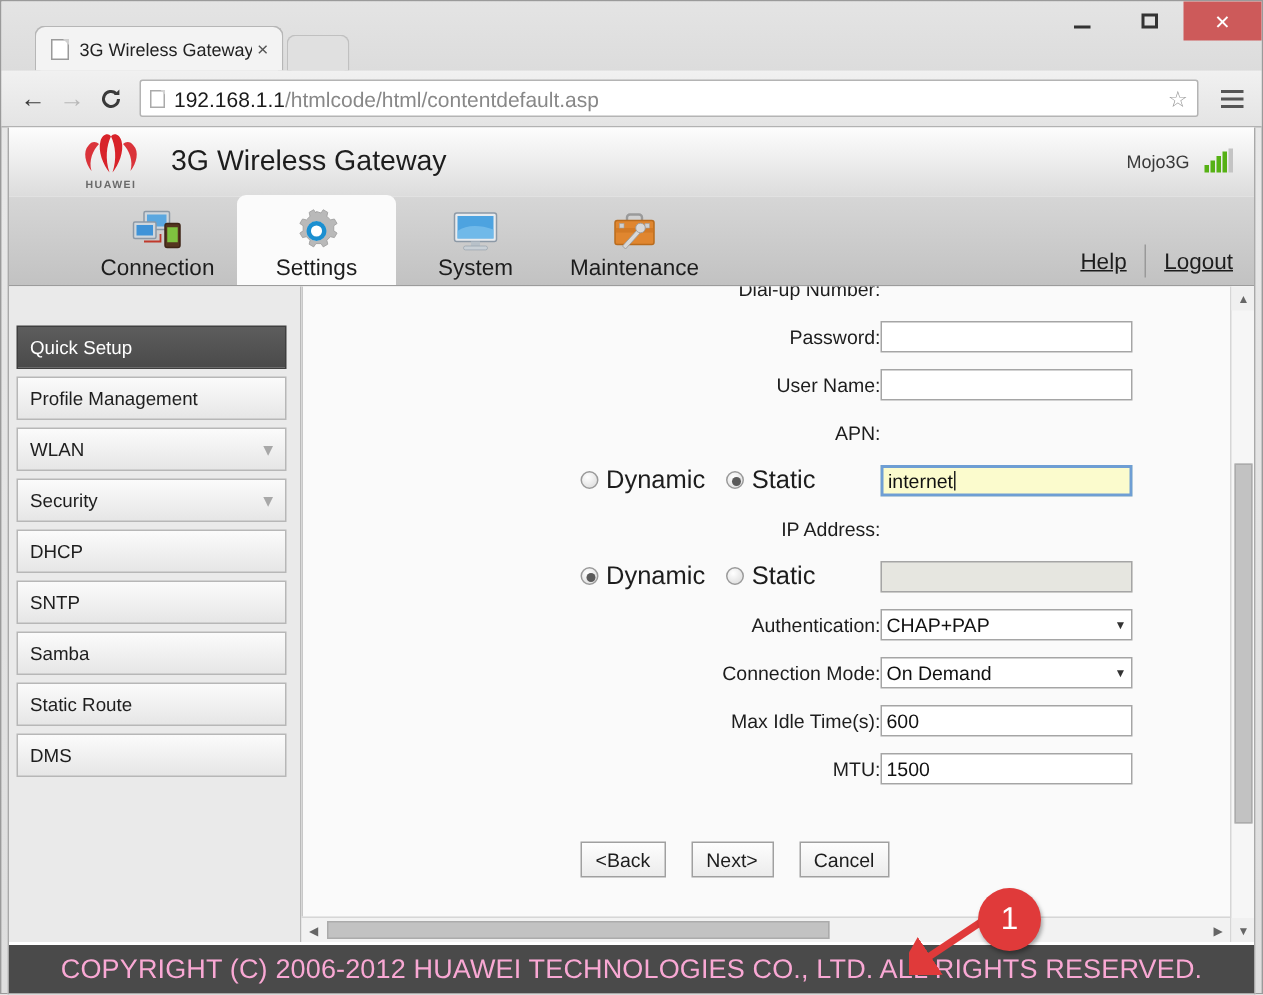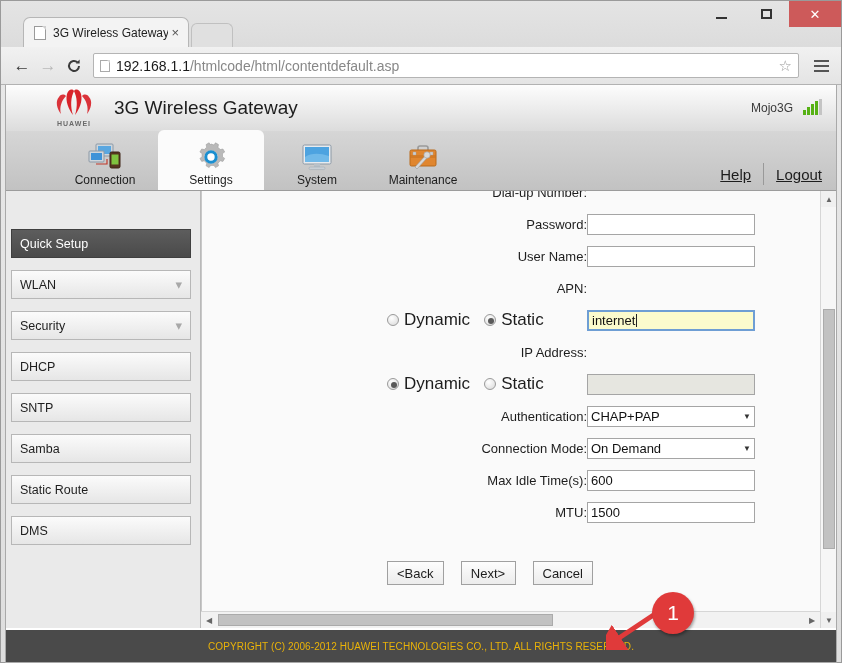--- a/index.html
+++ b/index.html
@@ -177,21 +177,21 @@
     display: flex; flex-direction: column;
     align-items: center; justify-content: flex-end;
     padding-bottom: 3px;
     position: relative;
   }
   .navtab.active {
     background: #fbfbfb;
     border-radius: 6px 6px 0 0;
   }
   .navtab .nt-icon { height: 32px; display:flex; align-items:center; justify-content:center; }
-  .navtab .nt-label { font-size: 12px; color: #1d1d1d; }
+  .navtab .nt-label { font-size: 15px; color: #1d1d1d; }
   .nav-links {
     margin-left: auto; display: flex; align-items: center;
     gap: 12px; padding: 0 14px 5px 0;
   }
   .nav-links a { font-size: 15px; color: #1d1d1d; text-decoration: underline; }
   .nav-sep { width: 1px; height: 22px; background: #999; }
 
   
   .page-body { display: flex; height: 437px; position: relative; background:#fafafa;}
   .sidebar {
@@ -200,21 +200,21 @@
     border-right: 1px solid #b9b9b9;
     padding: 26px 0 0 5px;
   }
   .side-item {
     width: 180px; height: 29px;
     margin-bottom: 5px;
     border: 1px solid #b7b7b7;
     background: linear-gradient(to bottom, #fbfbfb 0%, #e6e6e6 100%);
     display: flex; align-items: center;
     padding: 0 8px;
-    font-size: 12.5px; color: #1e1e1e; margin-top: 12px;
+    font-size: 12.5px; color: #1e1e1e;
   }
   .side-item.active {
     background: linear-gradient(to bottom, #5d5d5d 0%, #4a4a4a 100%);
     color: #ffffff; border-color: #3f3f3f;
   }
   .side-chevron { margin-left: auto; color: #a8a8a8; font-size: 13px; }
 
   
   .content-wrap { flex: 1 1 auto; position: relative; display:flex; }
   .content {
@@ -340,21 +340,21 @@
     background: #c2c2c2; border: 1px solid #ababab;
   }
   .hs-track-right { width: 250px; }
 
   
   .footer {
     position: absolute; left: 0; bottom: 0;
     width: 100%; height: 32px;
     background: #4a4a4a;
     display: flex; align-items: center; justify-content: center;
-    color: #eab308; font-size: 10px;
+    color: #f9a8d4; font-size: 18px;
     letter-spacing: .1px;
     margin-top: 40px;
   }
 </style>
 </head>
 <body>
 
 <div class="window">
 
   <div class="titlebar">
@@ -490,20 +490,23 @@
       </div>
     </div>
 
     <div class="page-body">
 
       <div class="sidebar">
         <div class="side-item active">
           <span>Quick Setup</span>
         </div>
         <div class="side-item">
+          <span>Profile Management</span>
+        </div>
+        <div class="side-item">
           <span>WLAN</span>
           <span class="side-chevron">▾</span>
         </div>
         <div class="side-item">
           <span>Security</span>
           <span class="side-chevron">▾</span>
         </div>
         <div class="side-item">
           <span>DHCP</span>
         </div>

